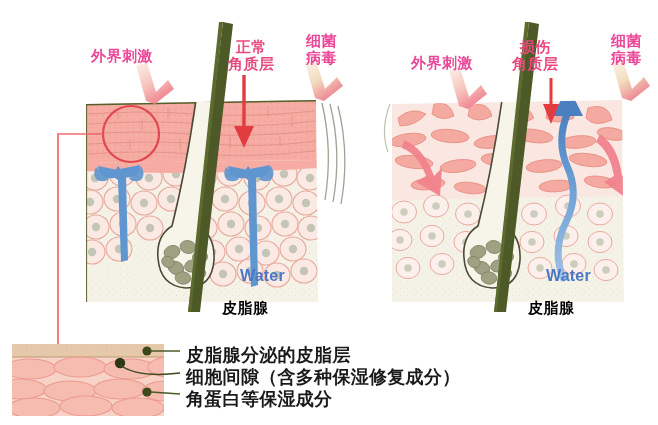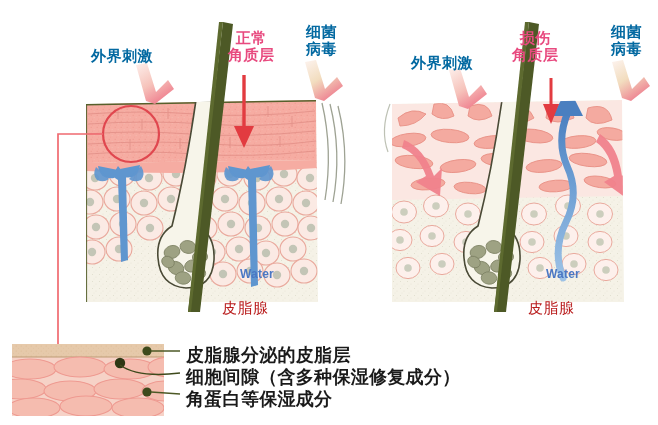--- a/index.html
+++ b/index.html
@@ -8,49 +8,49 @@
     background: #ffffff;
     font-family: "Liberation Sans", "DejaVu Sans", sans-serif;
     overflow: hidden;
     position: relative;
   }
   #stage { position: absolute; inset: 0; }
   svg.layer { position: absolute; left: 0; top: 0; width: 658px; height: 425px; }
 
   .cn-label {
     position: absolute;
-    color: #0369a1;
+    color: #ec4899;
     font-size: 15px;
     font-weight: bold;
     line-height: 1.12;
     letter-spacing: 0.5px;
     white-space: nowrap;
   }
   .cn-label.pink { color: #e84a7f; }
-  .cn-label.center { text-align: center; }
+  .cn-label.center { text-align: center; margin-top: 9px; }
   .legend-text {
     position: absolute;
     color: #1a1a1a;
     font-size: 18px;
     font-weight: bold;
     letter-spacing: 0.3px;
     white-space: nowrap;
   }
   .water-word {
     position: absolute;
     color: #4a78c4;
-    font-size: 12px;
+    font-size: 16px;
     font-weight: bold;
     letter-spacing: 0.2px;
   }
   .gland-word {
     position: absolute;
-    color: #b91c1c;
+    color: #000000;
     font-size: 15px;
-    font-weight: normal;
+    font-weight: bold;
     letter-spacing: 0.5px;
   }
 </style>
 </head>
 <body>
 
 <div id="stage">
 
   <svg class="layer" viewBox="0 0 658 425">
     <defs>

